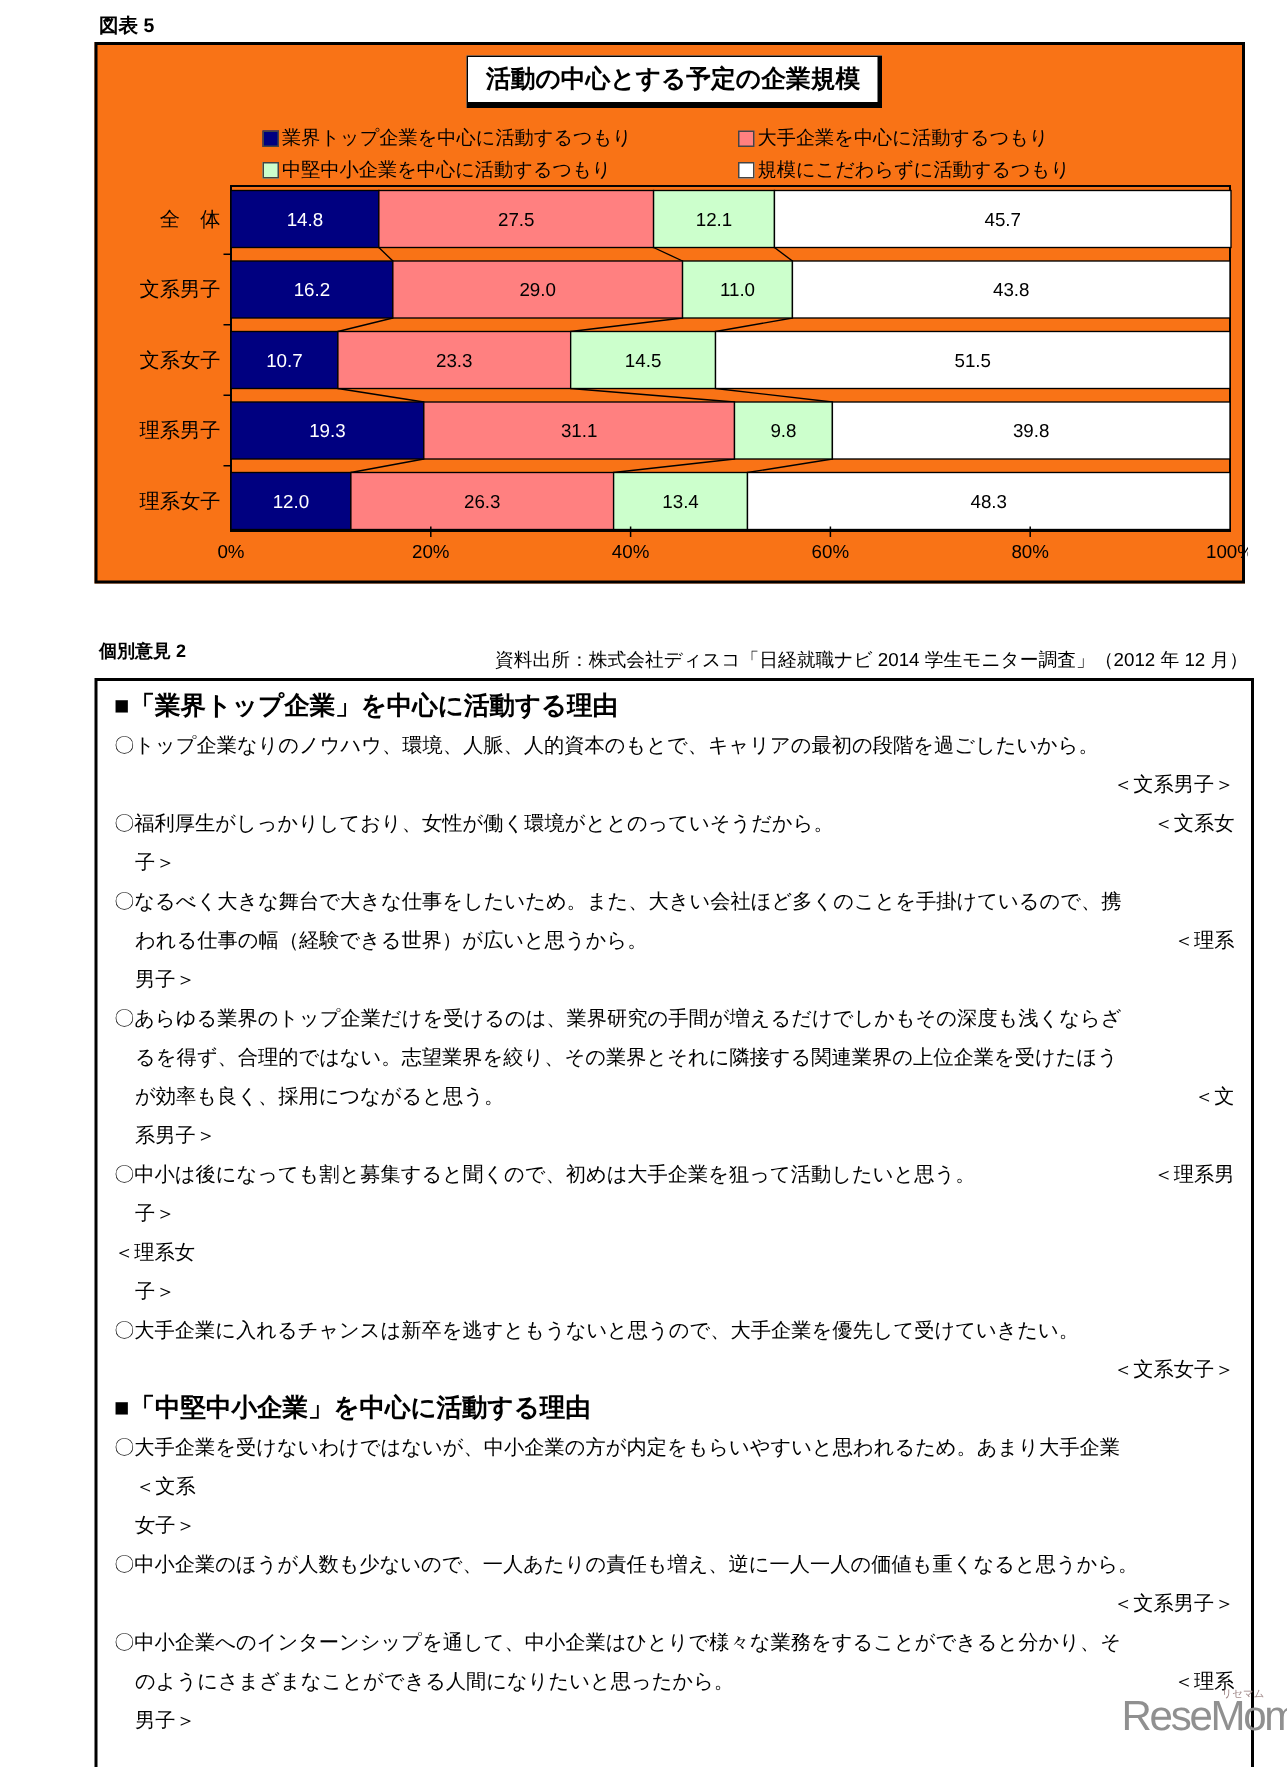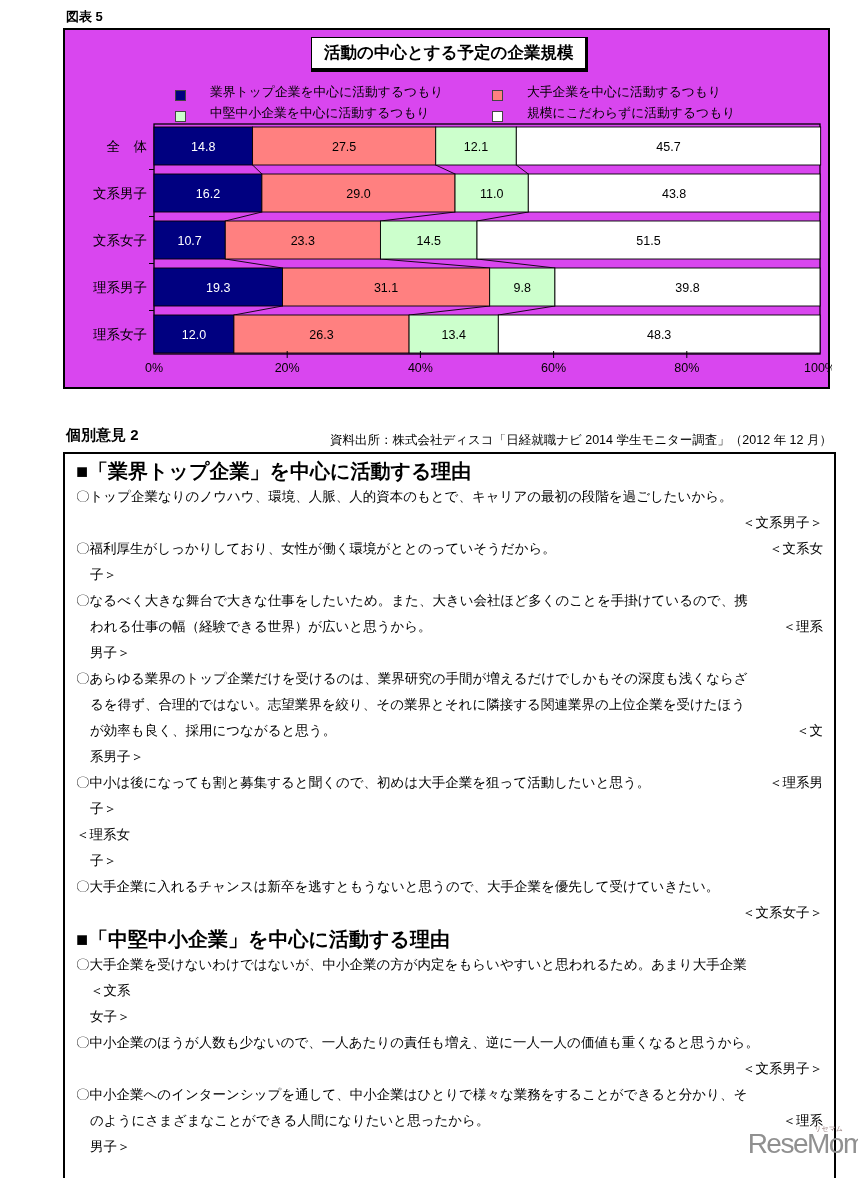--- a/index.html
+++ b/index.html
@@ -6,45 +6,45 @@
   .page{
     position:relative;width:858px;height:1178px;background:#ffffff;
     font-family:"Liberation Sans","DejaVu Sans",sans-serif;color:#000;
     overflow:hidden;
     padding-left:14px;
   }
   .fig-label{position:absolute;left:66px;top:8px;font-size:13px;font-weight:bold;}
   
   .chart-box{
     position:absolute;left:63px;top:28px;width:767px;height:361px;
-    border:2px solid #000;box-sizing:border-box;background:#d946ef;
+    border:2px solid #000;box-sizing:border-box;background:#f97316;
   }
   .chart-title{
     position:absolute;left:246px;top:7px;
     border:1px solid #000;border-right:3px solid #000;border-bottom:4px solid #000;
     padding:4px 12px;font-size:16.5px;font-weight:bold;white-space:nowrap;background:#fff;
   }
   .legend{
     position:absolute;left:110px;top:52px;
     display:grid;grid-template-columns:317px auto;grid-auto-rows:21px;
     font-size:12.8px;align-items:center;
   }
-  .legend-item{display:flex;align-items:flex-end;gap:24px;white-space:nowrap;}
+  .legend-item{display:flex;align-items:center;gap:2px;white-space:nowrap;}
   .legend-swatch{width:11px;height:11px;border:1px solid #444;box-sizing:border-box;flex:none;}
   svg.plot{position:absolute;left:0;top:76px;}
   svg.plot text{font-family:"Liberation Sans","DejaVu Sans",sans-serif;}
   .source{position:absolute;right:40px;top:396px;font-size:12.5px;margin-top:36px;}
   
-  .opinions-label{position:absolute;left:66px;top:426px;font-size:15px;font-weight:bold;}
+  .opinions-label{position:absolute;left:66px;top:426px;font-size:12px;font-weight:bold;}
   .opinions-box{
     position:absolute;left:63px;top:452px;width:773px;height:760px;
     border:2px solid #000;box-sizing:border-box;background:#fff;
     padding:4px 11px 0 11px;
   }
-  .op-heading{font-size:20px;font-weight:bold;line-height:26px;white-space:nowrap;}
+  .op-heading{font-size:17px;font-weight:bold;line-height:26px;white-space:nowrap;}
   .op-line{display:flex;justify-content:space-between;font-size:13.5px;line-height:26px;white-space:nowrap;}
   .op-line.cont{padding-left:14px;}
   .op-line.right-only{justify-content:flex-end;}
   
   .watermark{position:absolute;right:1px;top:1130px;z-index:5;color:#909090;text-align:right;}
   .wm-text{font-size:28px;font-weight:normal;letter-spacing:-1.5px;line-height:1;}
   .wm-ruby{position:absolute;top:-6px;right:28px;font-size:7px;letter-spacing:0;color:#9a8080;}
 </style>
 </head>
 <body>

